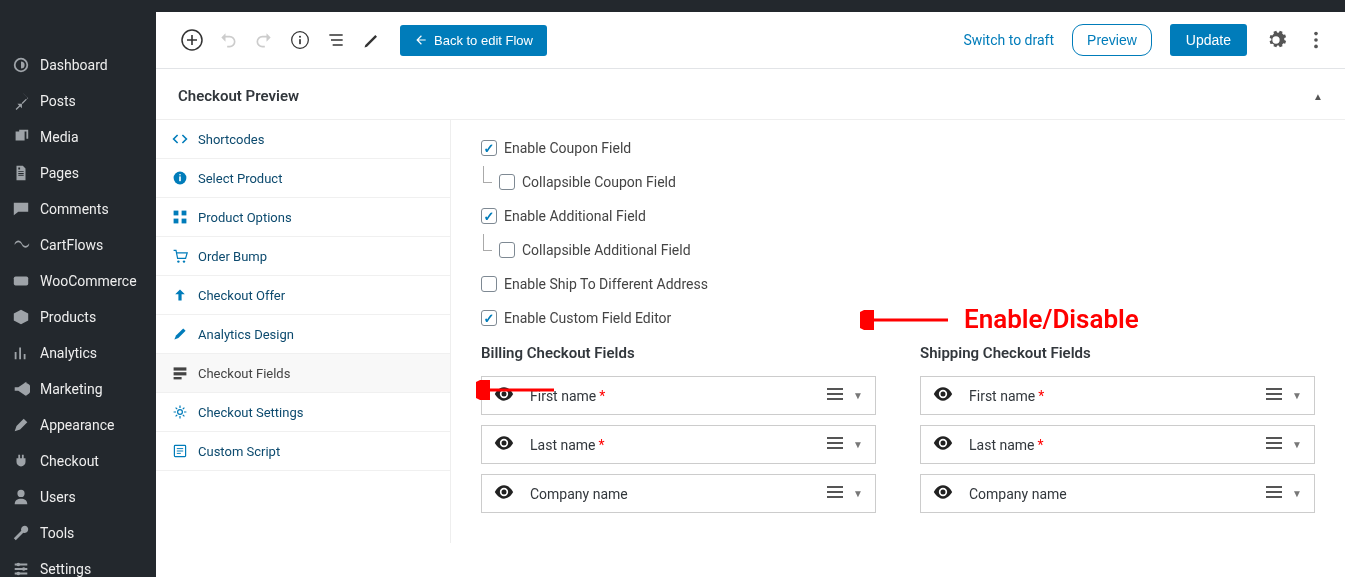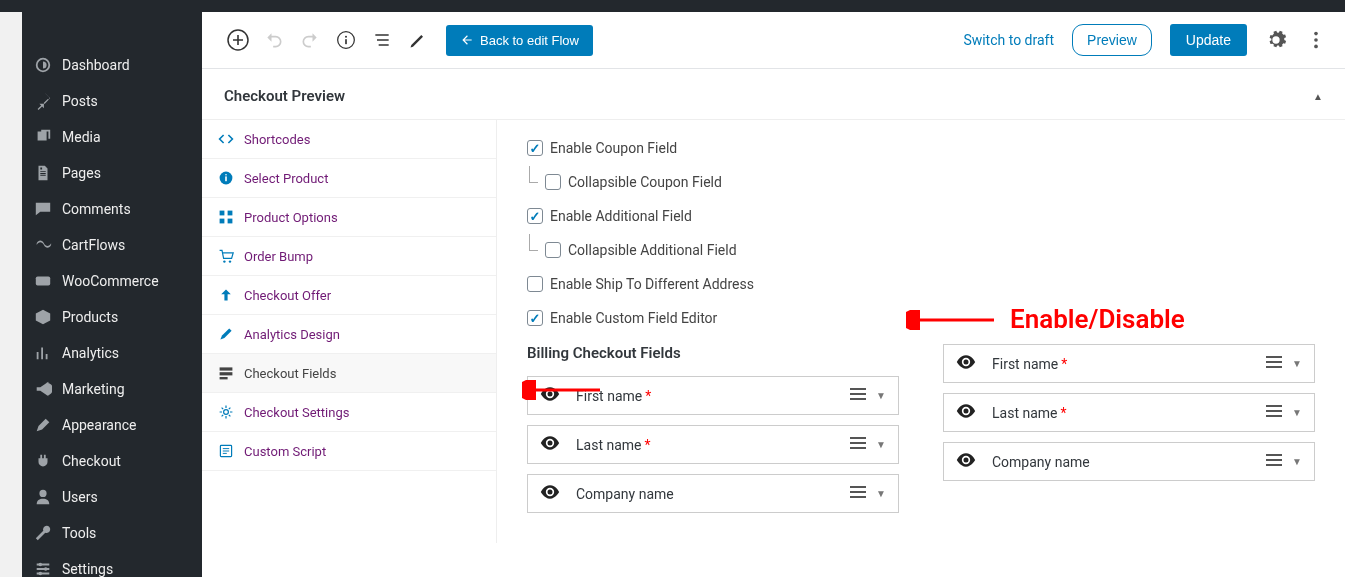--- a/index.html
+++ b/index.html
@@ -1,19 +1,19 @@
 <!DOCTYPE html>
 <html><head>
 <meta charset="utf-8">
 <style>
 * { box-sizing: border-box; margin: 0; padding: 0; }
 body { font-family: -apple-system, BlinkMacSystemFont, "Segoe UI", Roboto, sans-serif; font-size: 13px; color: #32373c; background: #f1f1f1; width: 1345px; height: 577px; overflow: hidden; position: relative; }
 .top-bar { height: 12px; background: #23282d; }
 .wrapper { display: flex; height: 565px; }
-.sidebar { width: 180px; background: #23282d; color: #fff; padding-top: 35px; margin-left: 22px; }
+.sidebar { width: 156px; background: #23282d; color: #fff; padding-top: 35px; }
 .sidebar-item { display: flex; align-items: center; padding: 9px 12px; gap: 10px; cursor: pointer; color: #eee; }
 .sidebar-item svg { width: 18px; height: 18px; fill: #9ea3a8; flex-shrink: 0; }
 .sidebar-label { font-size: 14px; }
 .content { flex: 1; background: #fff; position: relative; }
 .toolbar { display: flex; align-items: center; padding: 10px 18px; border-bottom: 1px solid #e2e4e7; background: #fff; }
 .tool-btn { display: flex; align-items: center; justify-content: center; width: 36px; height: 36px; cursor: pointer; color: #555; }
 .tool-btn svg { width: 20px; height: 20px; fill: currentColor; }
 .tool-btn.circled svg { width: 24px; height: 24px; }
 .tool-btn.disabled { color: #ccc; }
 .back-btn { margin-left: 10px; background: #007cba; color: #fff; border: none; padding: 8px 14px; border-radius: 3px; display: flex; align-items: center; gap: 6px; font-size: 13px; cursor: pointer; }
@@ -22,21 +22,21 @@
 .preview-btn { border: 1px solid #007cba; color: #007cba; background: #fff; padding: 7px 14px; border-radius: 11px; cursor: pointer; font-size: 14px; }
 .update-btn { background: #007cba; color: #fff; border: none; padding: 8px 16px; border-radius: 3px; cursor: pointer; font-size: 14px; }
 .gear-btn, .dots-btn { display: flex; align-items: center; justify-content: center; width: 22px; height: 22px; cursor: pointer; color: #555; }
 .gear-btn svg, .dots-btn svg { width: 22px; height: 22px; fill: currentColor; }
 .panel-title-row { display: flex; align-items: center; padding: 18px 22px 14px; }
 .panel-title { font-size: 15px; font-weight: 600; }
 .collapse-icon { margin-left: auto; font-size: 10px; color: #555; cursor: pointer; }
 .columns { display: flex; border-top: 1px solid #eee; }
 .settings-nav { width: 295px; border-right: 1px solid #eee; }
 .settings-nav-item { display: flex; align-items: center; gap: 10px; padding: 11px 16px; border-bottom: 1px solid #f0f0f0; font-size: 13px; cursor: pointer; }
-.settings-nav-item.link { color: #701a75; }
+.settings-nav-item.link { color: #0c4a6e; }
 .settings-nav-item.active { background: #f8f8f8; color: #444; font-weight: normal; }
 .settings-nav-item svg { width: 16px; height: 16px; flex-shrink: 0; }
 .settings-nav-item.link svg { fill: #007cba; }
 .settings-nav-item.active svg { fill: #444; }
 .main { flex: 1; padding: 20px 30px; position: relative; }
 .chk-row { display: flex; align-items: center; gap: 7px; margin-bottom: 18px; font-size: 14px; color: #444; }
 .chk-row.nested { margin-left: 18px; position: relative; }
 .chk-row.nested::before { content: ""; position: absolute; left: -16px; top: -8px; width: 8px; height: 16px; border-left: 1px solid #aaa; border-bottom: 1px solid #aaa; }
 .chk { width: 16px; height: 16px; border: 1px solid #7e8993; border-radius: 3px; display: flex; align-items: center; justify-content: center; background: #fff; }
 .chk.checked::after { content: "✓"; color: #007cba; font-size: 13px; font-weight: bold; line-height: 1; }
@@ -359,20 +359,21 @@
                         <rect y="1" width="16" height="2"></rect>
                         <rect y="6" width="16" height="2"></rect>
                         <rect y="11" width="16" height="2"></rect>
                       </svg></span>
                     <span class="caret">▼</span>
                   </span>
                 </div>
               </div>
           </div>
           <div class="field-col">
+            <div class="section-head" style="margin-bottom:14px;">Shipping Checkout Fields</div>
             <div id="shipping-list">
                 <div class="field-row">
                   <span class="eye"><svg viewBox="0 0 24 16">
                       <path d="M12 0C5 0 1 8 1 8s4 8 11 8 11-8 11-8S19 0 12 0zm0 13a5 5 0 110-10 5 5 0 010 10zm0-8a3 3 0 100 6 3 3 0 000-6z"></path>
                     </svg></span>
                   <span>First name</span>
                   <span class="req">*</span>
                   <span class="row-actions">
                     <span><svg viewBox="0 0 16 14">
                         <rect y="1" width="16" height="2"></rect>

